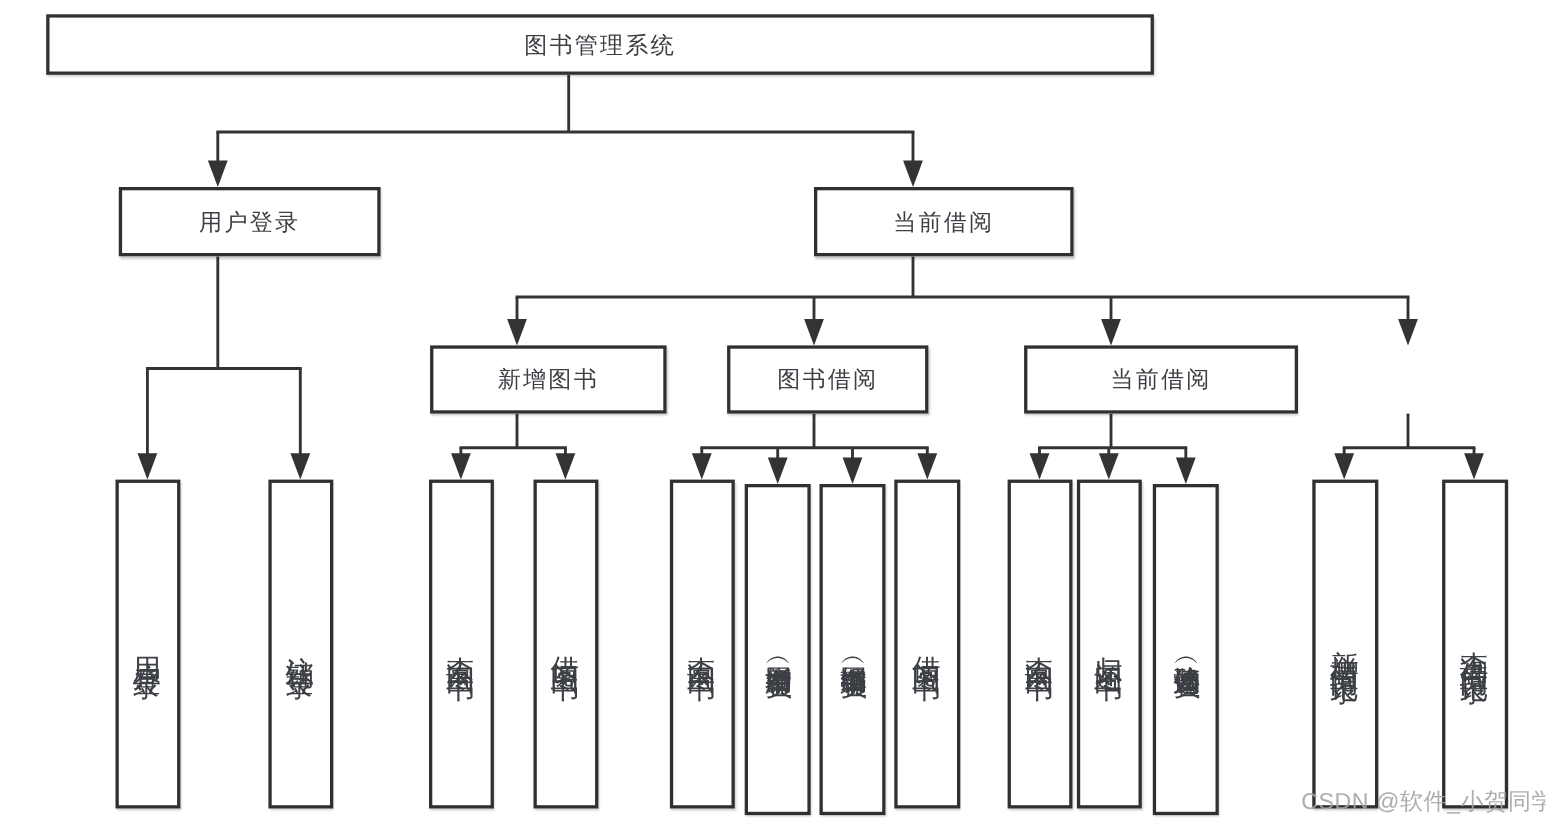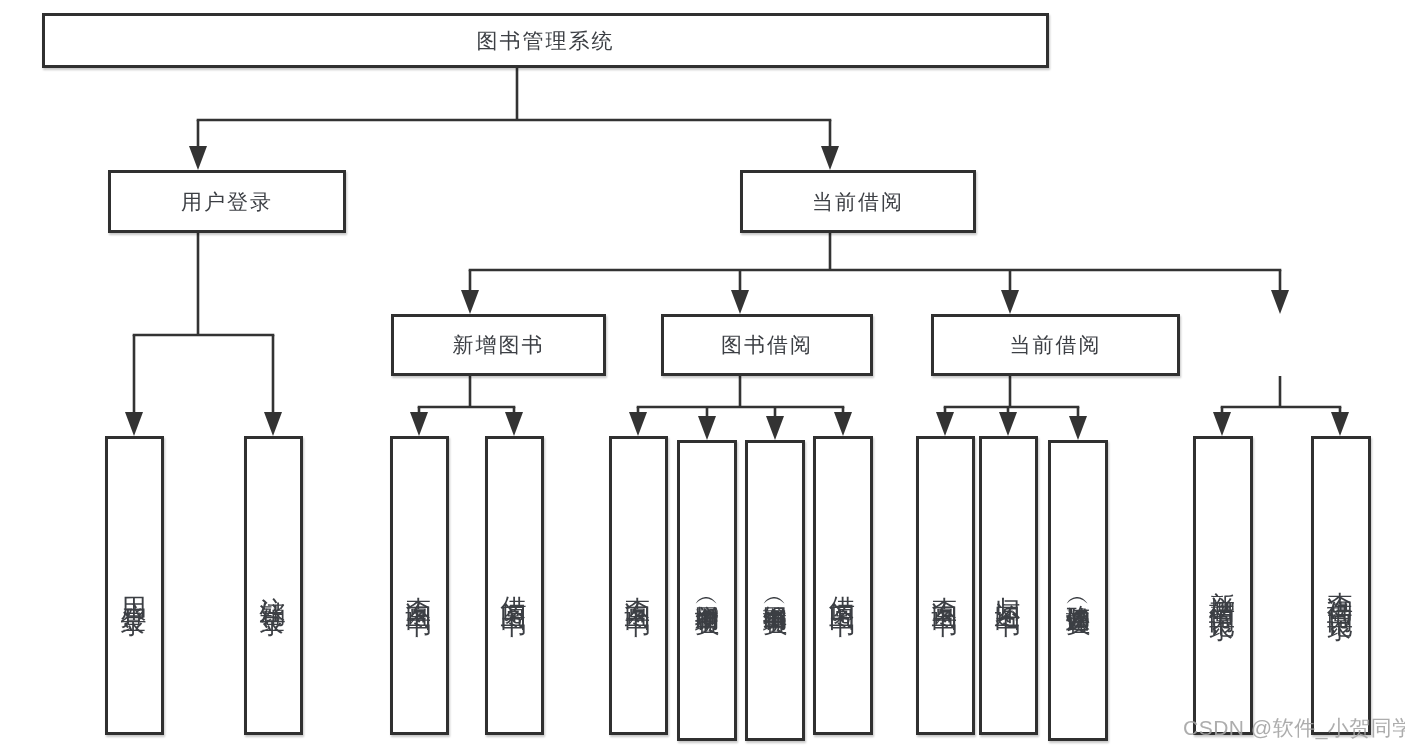--- a/index.html
+++ b/index.html
@@ -146,21 +146,21 @@
   <div class="hbox" style="left:80px; top:170px; width:238px; height:63px;">
     <span>用户登录</span>
   </div>
   <div class="hbox" style="left:712px; top:170px; width:236px; height:63px;">
     <span>当前借阅</span>
   </div>
 
   <div class="hbox" style="left:363px; top:314px; width:215px; height:62px;">
     <span>新增图书</span>
   </div>
-  <div class="hbox" style="left:633px; top:314px; width:212px; height:62px;">
+  <div class="hbox" style="left:633px; top:314px; width:183px; height:62px;">
     <span>图书借阅</span>
   </div>
   <div class="hbox" style="left:903px; top:314px; width:249px; height:62px;">
     <span>当前借阅</span>
   </div>
 
   <div class="leaf" style="left:105px; top:436px; width:59px; height:299px;">
     <span>用户登录</span>
   </div>
   <div class="leaf" style="left:244px; top:436px; width:59px; height:299px;">

